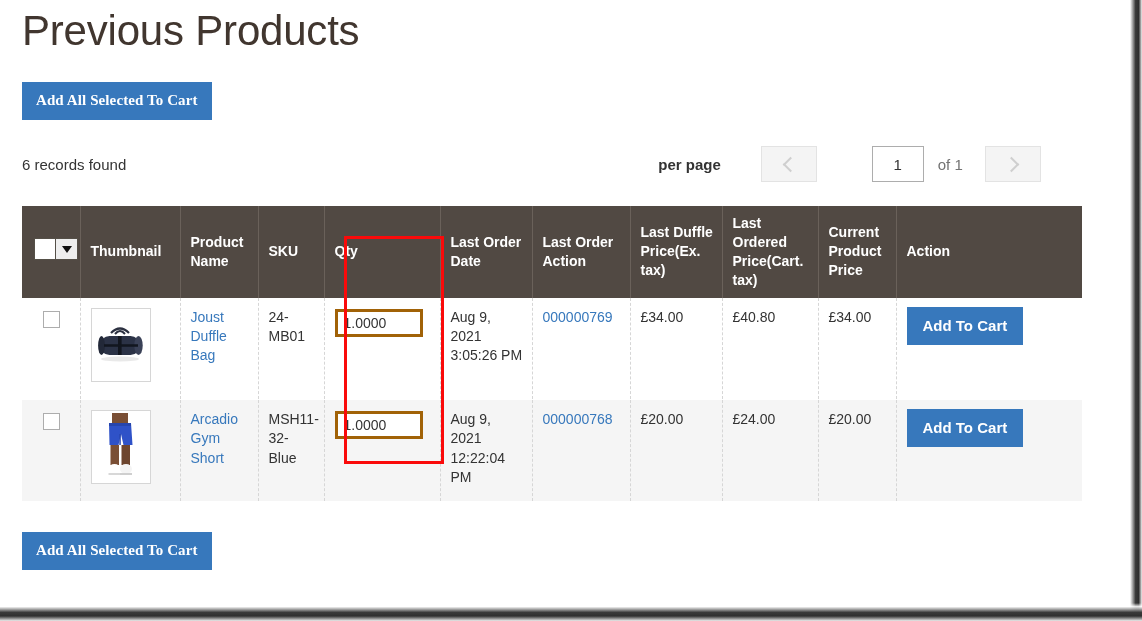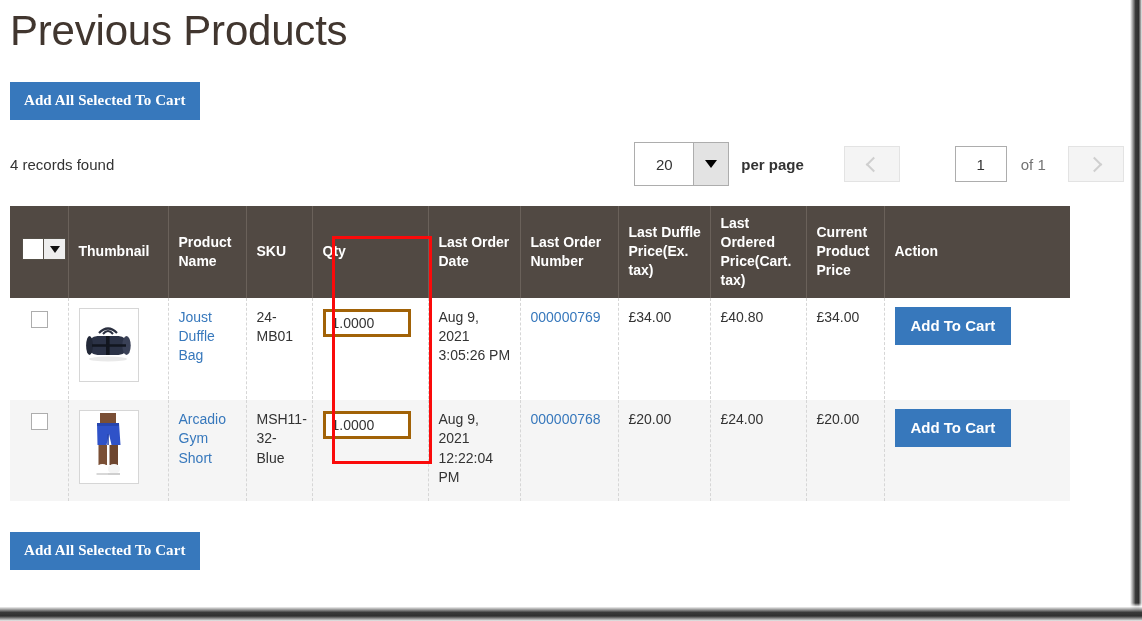--- a/index.html
+++ b/index.html
@@ -39,21 +39,21 @@
     left: 0;
     bottom: 0;
     width: 1142px;
     height: 18px;
     background: linear-gradient(to bottom, rgba(255,255,255,0) 0%, rgba(255,255,255,0.9) 20%, #3a3a3a 52%, #2f2f2f 72%, #ededed 100%);
     pointer-events: none;
     z-index: 50;
   }
 
   .content {
-    padding: 0 0 0 10px;
+    padding: 0 0 0 22px;
     box-sizing: border-box;
     width: 1125px;
   }
 
   h1.page-title {
     font-family: "Liberation Sans", sans-serif;
     font-weight: 300;
     font-size: 42px;
     line-height: 1;
     color: #41362f;
@@ -339,30 +339,24 @@
 
   <div class="content">
 
     <h1 class="page-title">Previous Products</h1>
 
     <div class="toolbar-top">
       <button class="btn-primary">Add All Selected To Cart</button>
     </div>
 
     <div class="toolbar-row">
-      <div class="records-found">4 records found</div>
+      <div class="records-found">6 records found</div>
 
       <div class="pager-zone">
 
-        <div class="limiter">
-          <div class="limiter-value">20</div>
-          <div class="limiter-arrow">
-            <span class="caret"></span>
-          </div>
-        </div>
         <div class="per-page-label">per page</div>
 
         <div class="pages">
           <div class="pager-btn prev">
             <span class="chev"></span>
           </div>
           <input class="page-input" type="text" value="1" style="">
           <div class="of-label">of 1</div>
           <div class="pager-btn next">
             <span class="chev"></span>
@@ -396,21 +390,21 @@
                 <span class="head-check-arrow">
                   <span class="caret"></span>
                 </span>
               </span>
             </th>
             <th>Thumbnail</th>
             <th>Product Name</th>
             <th>SKU</th>
             <th>Qty</th>
             <th>Last Order Date</th>
-            <th>Last Order Number</th>
+            <th>Last Order Action</th>
             <th>Last Duffle Price(Ex. tax)</th>
             <th>Last Ordered Price(Cart. tax)</th>
             <th>Current Product Price</th>
             <th>Action</th>
           </tr>
         </thead>
         <tbody>
 
           <tr class="odd">
             <td class="col-check">

